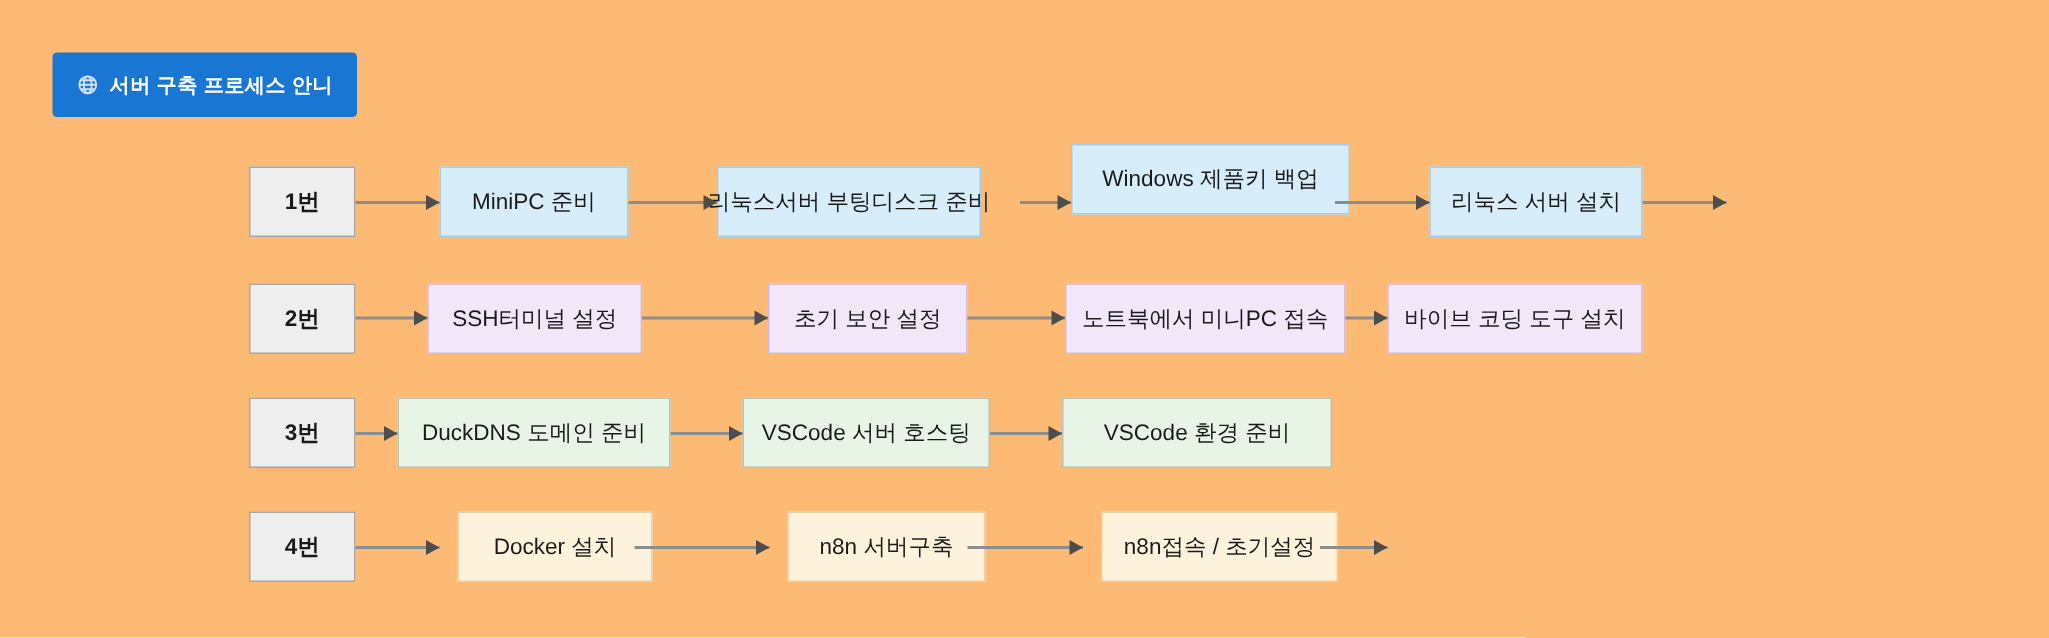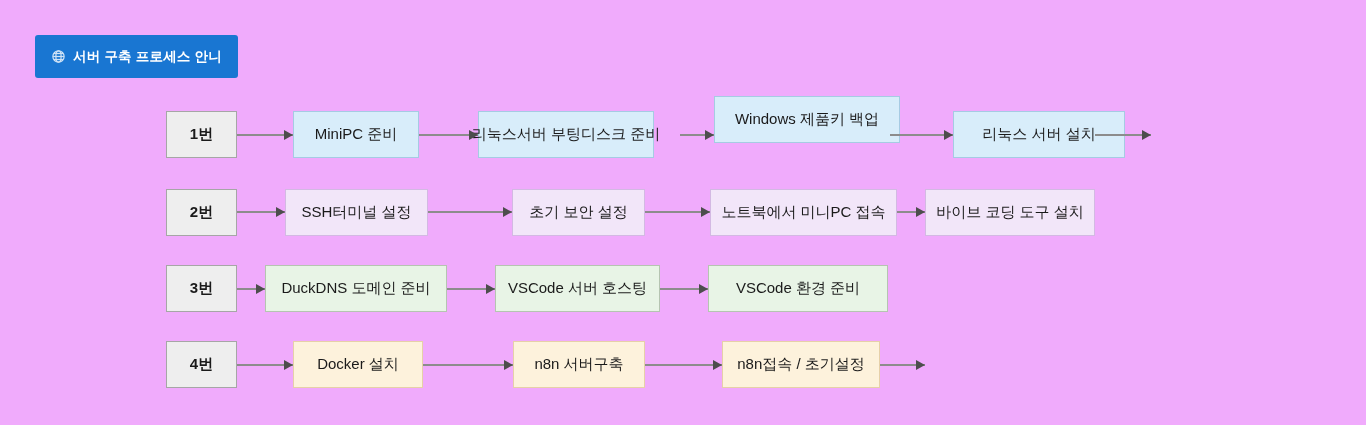--- a/index.html
+++ b/index.html
@@ -1,19 +1,19 @@
 <!DOCTYPE html>
 <html><head>
 <meta charset="utf-8">
 <style>
   html,body{margin:0;padding:0;background:#ffffff;}
   #canvas{
     position:relative;
     width:1366px;height:425px;
-    background:#f0abfc;
+    background:#fdba74;
     font-family:"Liberation Sans","DejaVu Sans",sans-serif;
     overflow:hidden;
   }
   
   .title-badge{
     position:absolute;left:35px;top:35px;width:203px;height:43px;
     background:#1976d2;border-radius:3px;
     display:flex;align-items:center;justify-content:center;gap:7px;
     color:#ffffff;font-size:13.5px;font-weight:700;letter-spacing:.2px;
     box-sizing:border-box;
@@ -25,21 +25,21 @@
     display:flex;align-items:center;justify-content:center;
     font-size:15px;color:#1a1a1a;white-space:nowrap;
     border:1.5px solid transparent;
   }
   .num{
     background:#eeeeee;border-color:#a6a6a6;font-weight:bold;
   }
   .r1{background:#d8edfa;border-color:#a6cbe3;}
   .r2{background:#f2e6f9;border-color:#d3b9e3;}
   .r3{background:#e8f4e6;border-color:#b5c4b1;text-align:right;}
-  .r4{background:#fdf2dc;border-color:#e6d0a8;}
+  .r4{background:#fdf2dc;border-color:#e6d0a8;margin-left:12px;}
   
   .arrow{
     position:absolute;height:1.6px;background:#8c8c8c;
   }
   .arrow .head{
     position:absolute;right:0;top:50%;transform:translateY(-50%);
     width:0;height:0;
     border-left:9px solid #4d4d4d;
     border-top:5px solid transparent;
     border-bottom:5px solid transparent;
@@ -60,21 +60,21 @@
         <path d="M4.6 16.8h14.8"></path>
       </svg>
     </span>
     <span>서버 구축 프로세스 안니</span>
   </div>
 
   <div class="node num" style="left:166px;top:111px;width:71px">1번</div>
   <div class="node r1" style="left:293px;top:111px;width:126px">MiniPC 준비</div>
   <div class="node r1" style="left:478px;top:111px;width:176px">리눅스서버 부팅디스크 준비</div>
   <div class="node r1" style="left:714px;top:96px;width:186px">Windows 제품키 백업</div>
-  <div class="node r1" style="left:953px;top:111px;width:172px">리눅스 서버 설치</div>
+  <div class="node r1" style="left:953px;top:111px;width:142px">리눅스 서버 설치</div>
 
   <div class="arrow" style="left:237px;top:134px;width:56px">
       <i class="head"></i>
     </div>
   <div class="arrow" style="left:419px;top:134px;width:59px">
       <i class="head"></i>
     </div>
   <div class="arrow" style="left:680px;top:134px;width:34px">
       <i class="head"></i>
     </div>

